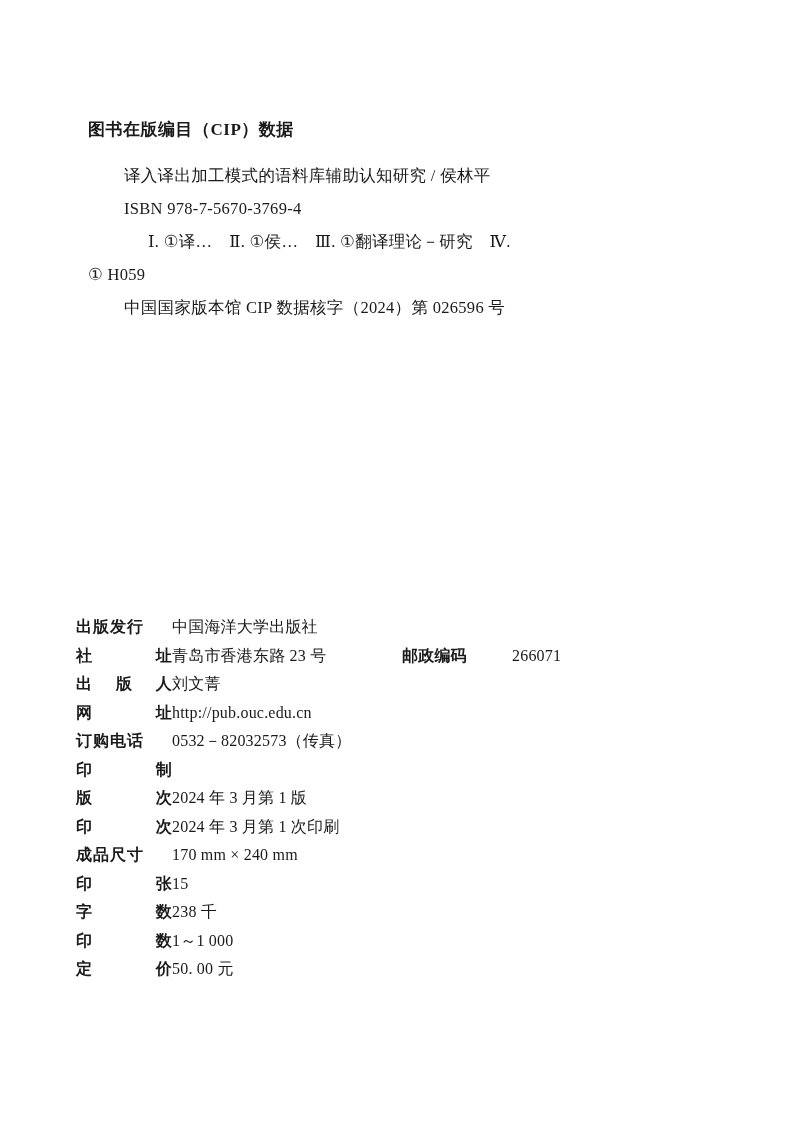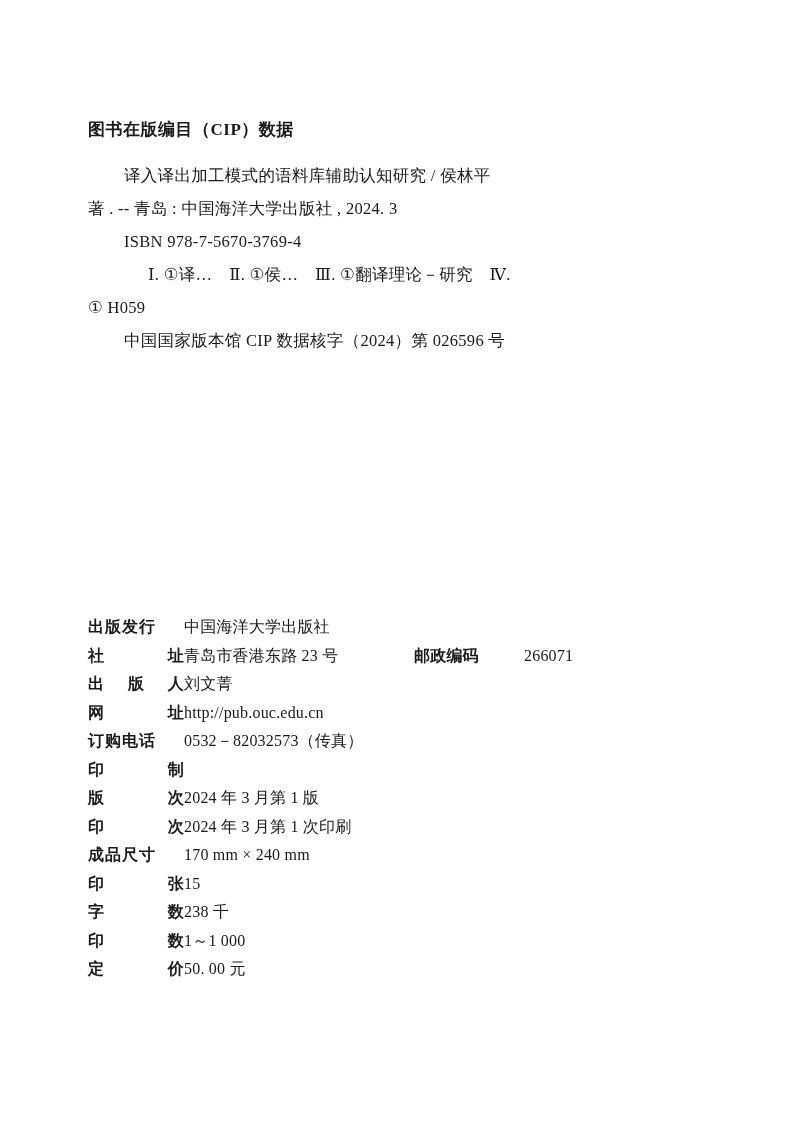--- a/index.html
+++ b/index.html
@@ -48,21 +48,21 @@
   .cip-indent {
     text-indent: 36px;
   }
   .cip-indent2 {
     text-indent: 60px;
   }
 
   
   .imprint {
     position: absolute;
-    left: 88px;
+    left: 76px;
     top: 617px;
     width: 640px;
     font-family: Liberation Serif, serif;
   }
 
   .imp-row {
     display: flex;
     align-items: baseline;
     height: 28.5px;
     font-size: 16px;
@@ -108,21 +108,20 @@
   }
 </style>
 </head>
 <body>
 
 <div class="page">
 
   <div class="cip-block">
     <div class="cip-title">图书在版编目（CIP）数据</div>
     <div class="cip-line cip-indent">译入译出加工模式的语料库辅助认知研究 / 侯林平</div>
-    <div class="cip-line">著 . -- 青岛 : 中国海洋大学出版社 , 2024. 3</div>
     <div class="cip-line cip-indent">ISBN 978-7-5670-3769-4</div>
     <div class="cip-line cip-indent2">Ⅰ. ①译…　Ⅱ. ①侯…　Ⅲ. ①翻译理论－研究　Ⅳ.</div>
     <div class="cip-line">① H059</div>
     <div class="cip-line cip-indent">中国国家版本馆 CIP 数据核字（2024）第 026596 号</div>
   </div>
 
   <div class="imprint">
       <div class="imp-row">
         <div class="imp-label solid">出版发行</div>
         <div class="imp-value">中国海洋大学出版社</div>

